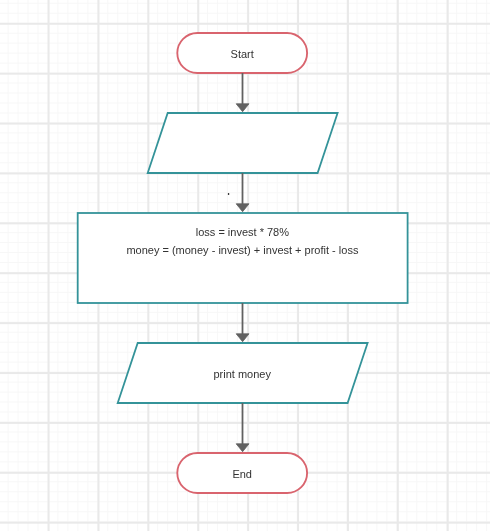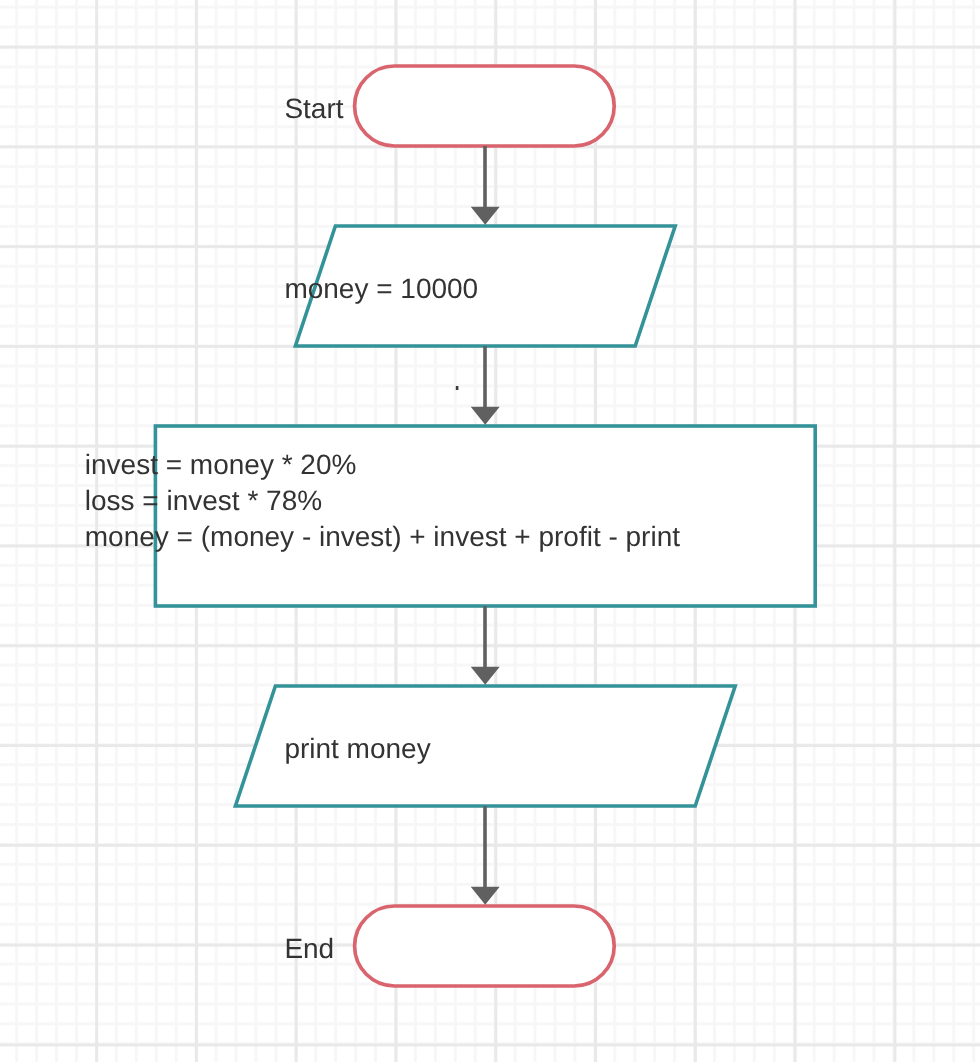--- a/index.html
+++ b/index.html
@@ -10,22 +10,22 @@
   #grid{position:absolute;left:0;top:0;width:490px;height:531px;
     background-image:
       linear-gradient(to right, #e9e9e9 1.5px, transparent 1.5px),
       linear-gradient(to bottom, #e9e9e9 1.5px, transparent 1.5px),
       linear-gradient(to right, #f7f7f7 1.45px, transparent 1.45px),
       linear-gradient(to bottom, #f7f7f7 1.45px, transparent 1.45px);
     background-size:49.9px 49.9px,49.9px 49.9px,9.98px 9.98px,9.98px 9.98px;
     background-position:47.6px 22.8px,47.6px 22.8px,7.6px 2.8px,7.6px 2.8px;
   }
   svg.layer{position:absolute;left:0;top:0;}
-  .lbl,.textblock{position:absolute;font-size:14px;line-height:18px;color:#333333;
-       white-space:nowrap;transform:translateZ(0);}
+  .lbl,.textblock{position:absolute;font-size:11px;line-height:18px;color:#333333;
+       white-space:nowrap;text-align:center;transform:translateZ(0);}
 </style>
 </head>
 <body>
 
 <div id="canvas">
 
   <div id="grid"></div>
 
   <svg class="layer" width="490" height="531" shape-rendering="geometricPrecision">
 
@@ -49,24 +49,22 @@
       <polygon stroke-width="0.8" points="242.6,341.7 236.2,333.8 249.0,333.8"></polygon>
       <line x1="242.5" y1="403" x2="242.5" y2="444"></line>
       <polygon stroke-width="0.8" points="242.6,451.7 236.2,443.8 249.0,443.8"></polygon>
     </g>
 
     <rect stroke="none" x="227.9" y="193" width="1.3" height="2" fill="#3a3a3a"></rect>
   </svg>
 
   <div class="lbl" style="left:142.2px;top:45px;width:200px">Start</div>
 
-  <div class="lbl" style="left:142.2px;top:135px;width:200px">money = 10000</div>
 
   <div class="textblock" style="left:42.4px;top:223px;width:400px">
-    <div>invest = money * 20%</div>
     <div>loss = invest * 78%</div>
-    <div>money = (money - invest) + invest + profit - print</div>
+    <div>money = (money - invest) + invest + profit - loss</div>
   </div>
 
   <div class="lbl" style="left:142.2px;top:365px;width:200px">print money</div>
 
   <div class="lbl" style="left:142.2px;top:465px;width:200px">End</div>
 </div>
 
 </body></html>

